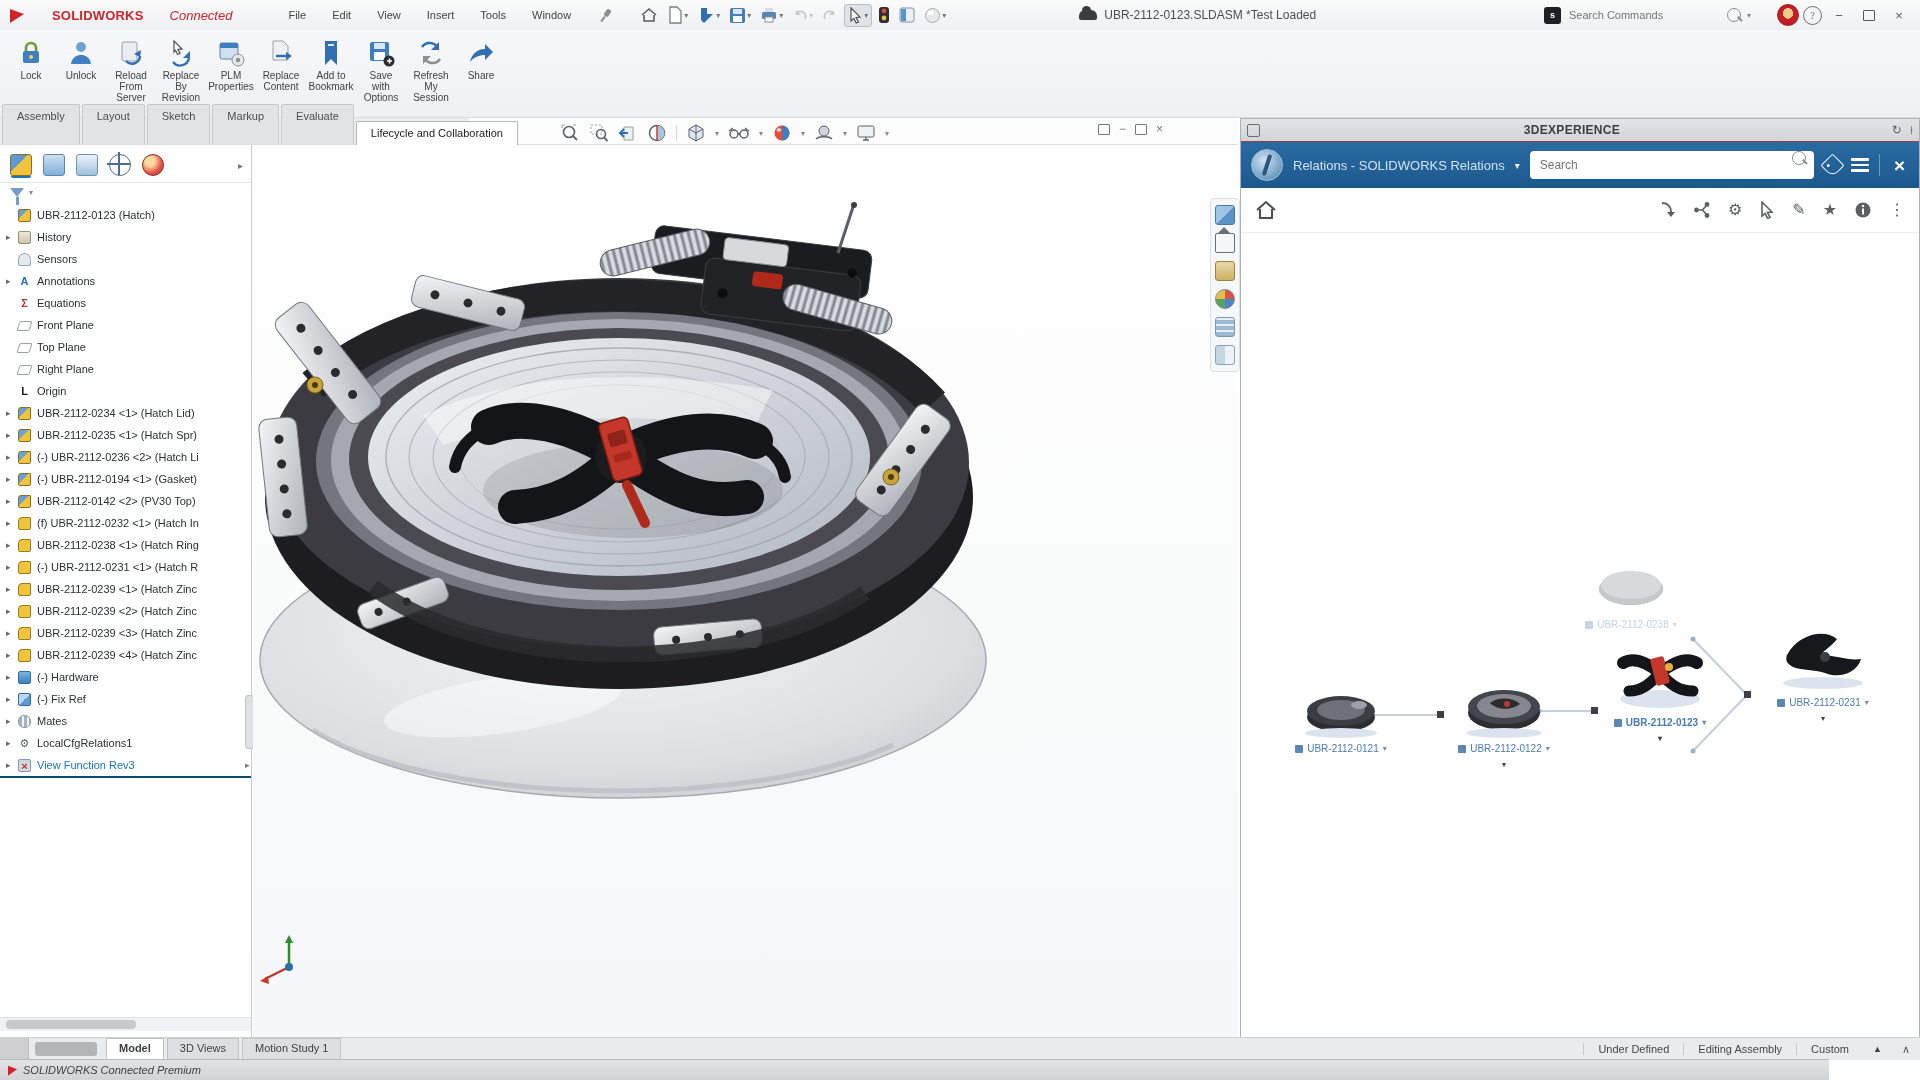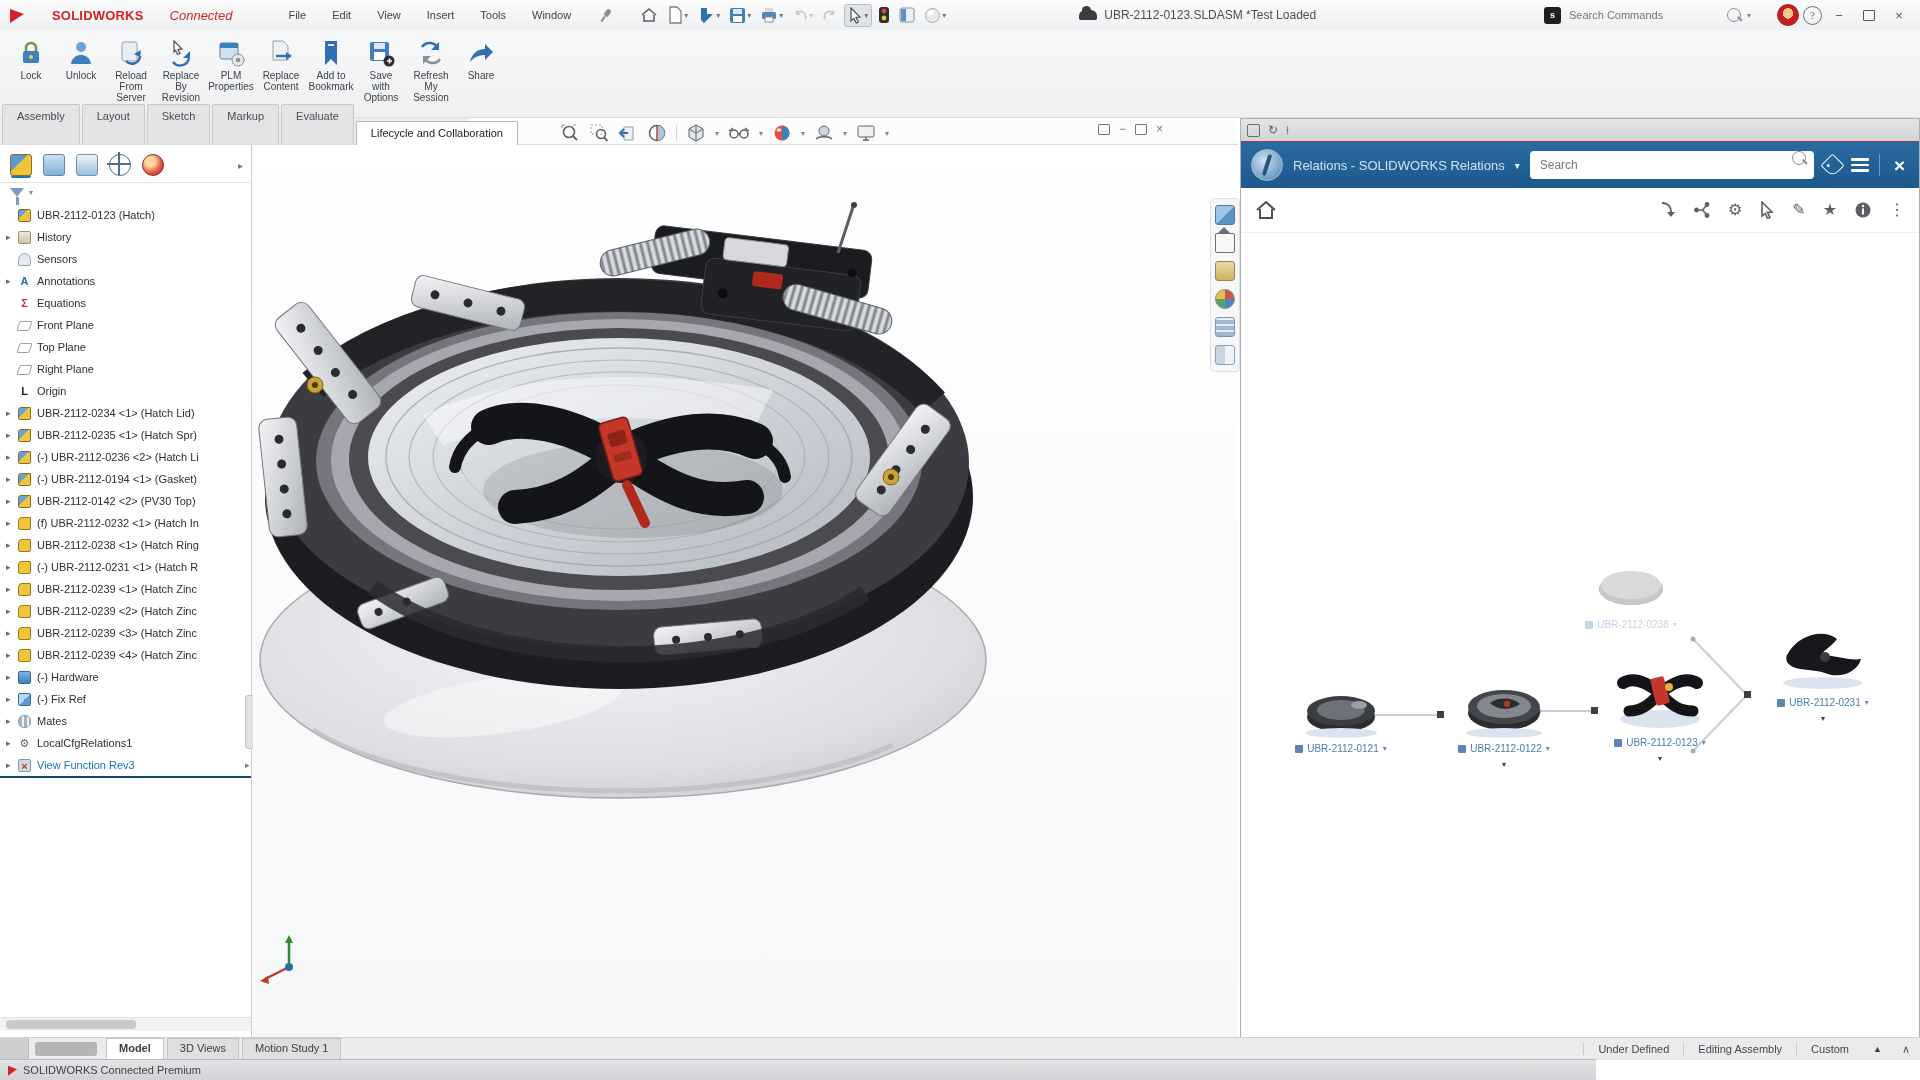--- a/index.html
+++ b/index.html
@@ -160,22 +160,22 @@
   
   #bottomrow{left:0;top:1037px;width:1920px;height:22px;background:#eaebec;border-top:1px solid #cfd0d2;display:flex;align-items:stretch;}
   .corner-box{width:28px;background:#cfcfd1;border-right:1px solid #b9babc;}
   .hthumb{width:62px;margin:4px 6px;background:#b4b5b7;border-radius:3px;}
   .btab{padding:3px 12px 0;border:1px solid #c2c3c5;border-bottom:none;background:#dedfe0;color:#3c3f42;margin-left:3px;font-size:11px;}
   .btab[data-active="1"]{background:#fff;font-weight:bold;}
   #status-fields{margin-left:auto;display:flex;align-items:center;}
   .sfield{padding:0 14px;border-left:1px solid #c9cacc;color:#44474b;font-size:11px;}
   .up-tri{color:#3c4044;font-size:9px;padding:0 10px;}
   #collapse-chev{color:#55595d;font-size:11px;padding:0 10px;}
-  #statusbar{left:0;top:1059px;width:1596px;height:21px;background:linear-gradient(#e2e3e5,#d2d3d6);
-             border-top:1px solid #b9babd;display:flex;align-items:center;padding-left:8px;box-sizing:border-box;gap:6px;}
+  #statusbar{left:0;top:1059px;width:1829px;height:21px;background:linear-gradient(#e2e3e5,#d2d3d6);
+             border-top:1px solid #b9babd;display:flex;align-items:center;padding-left:8px;box-sizing:border-box;gap:6px;font-style:italic;}
   .sb-logo{width:0;height:0;border-left:9px solid #d2232a;border-top:5px solid transparent;border-bottom:5px solid transparent;transform:skewY(-10deg);}
   #sb-text{color:#3e4145;font-size:11px;}
 </style>
 </head>
 <body>
 
 <div id="menubar" class="abs">
   <div class="brand">
     <span class="brand-logo"></span>
     <span class="brand-text">SOLIDWORKS</span>
@@ -771,20 +771,21 @@
   <span class="vsic vs2"></span>
   <span class="vsic vs3"></span>
   <span class="vsic vs4"></span>
   <span class="vsic vs5"></span>
   <span class="vsic vs6"></span>
 </div>
 
 <div id="rightpanel" class="abs">
   <div id="rp-titlebar">
     <span class="tsq"></span>
+    <span id="rp-title">3DEXPERIENCE</span>
     <span class="tic">↻</span>
     <span class="tic">⟊</span>
   </div>
   <div id="rp-bluebar">
     <span class="compass"></span>
     <span id="rp-appname">Relations - SOLIDWORKS Relations</span>
     <span id="rp-appchev">▾</span>
     <div id="rp-search">
       <input type="text" placeholder="Search" style="">
       <span class="mag"></span>
@@ -882,21 +883,21 @@
         <ellipse cx="44" cy="56" rx="38" ry="5" fill="#dbe4ee"></ellipse>
         </svg>
       <div class="lblrow">
           <span class="tinysq"></span>
         <span class="nlabel">UBR-2112-0122</span>
         <span class="nchev">▾</span>
         </div>
       <span class="below-caret">▾</span>
     </div>
 
-    <div class="gnode" style="left:352px;top:420px;width:134px;">
+    <div class="gnode" style="left:352px;top:400px;width:134px;font-weight:bold;">
       <svg width="94" height="80" viewBox="0 0 94 80">
         <ellipse cx="47" cy="66" rx="40" ry="9" fill="#dbe4ee"></ellipse>
         <g stroke="#141519" stroke-linecap="round" fill="none">
           <path d="M47 40 C 32 28 20 24 10 30" stroke-width="12"></path>
           <path d="M47 40 C 62 28 74 24 84 30" stroke-width="12"></path>
           <path d="M47 40 C 36 52 28 58 16 58" stroke-width="11"></path>
           <path d="M47 40 C 58 52 66 58 80 58" stroke-width="11"></path>
         </g>
         <g transform="translate(47 38) rotate(-14)">
             <rect x="-7" y="-14" width="14" height="28" rx="3" fill="#c4372a"></rect>

